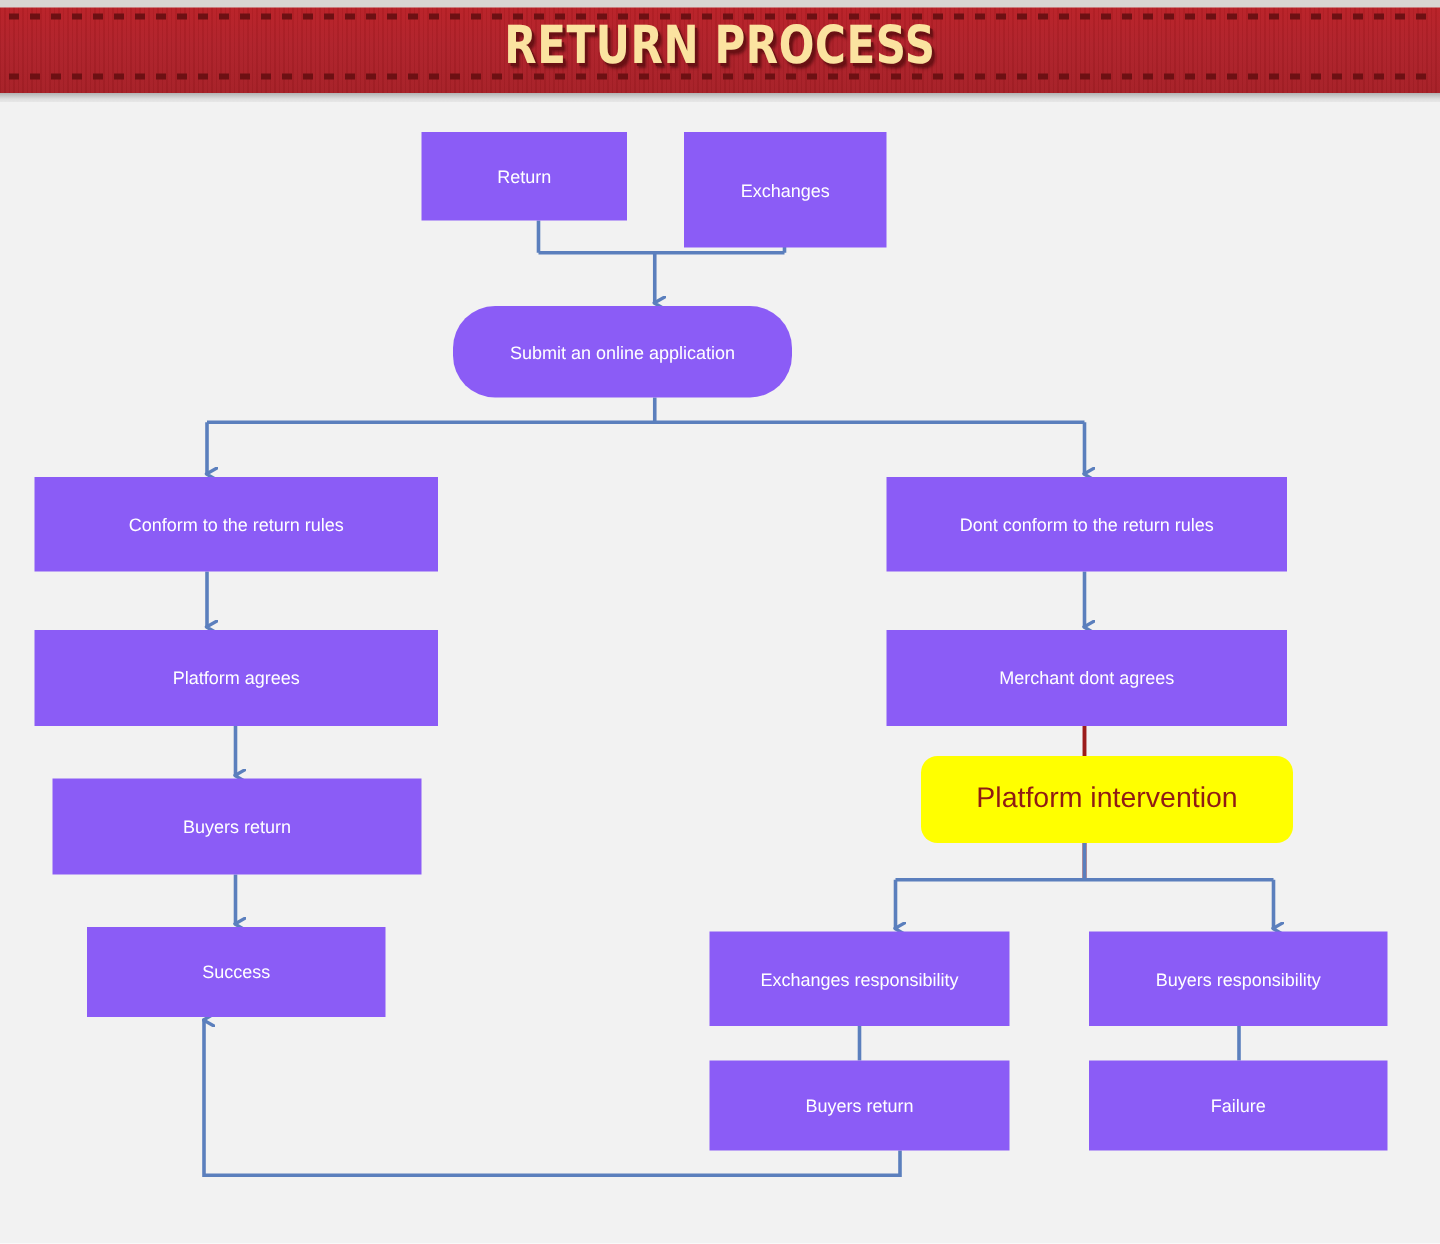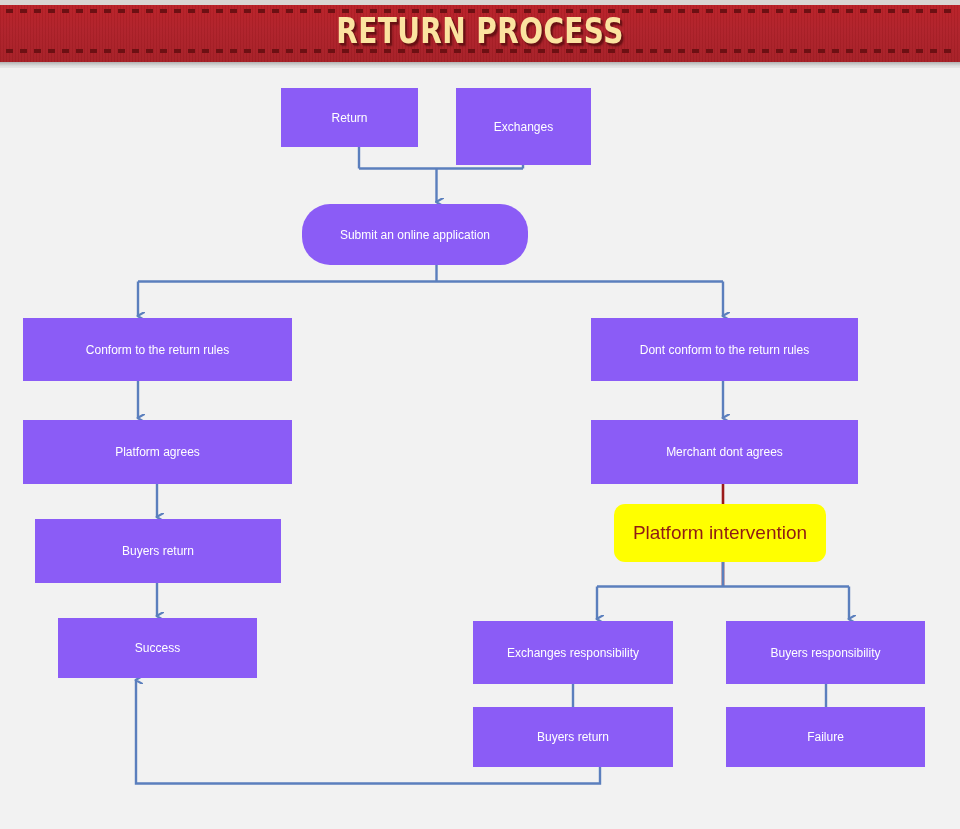--- a/index.html
+++ b/index.html
@@ -207,21 +207,21 @@
     </div>
 
     <div class="node node-process" style="left:23px; top:352px; width:269px; height:64px;">
       <span>Platform agrees</span>
     </div>
 
     <div class="node node-process" style="left:591px; top:352px; width:267px; height:64px;">
       <span>Merchant dont agrees</span>
     </div>
 
-    <div class="node node-highlight" style="left:614px; top:436px; width:212px; height:58px;">
+    <div class="node node-highlight" style="left:614px; top:436px; width:248px; height:58px;">
       <span>Platform intervention</span>
     </div>
 
     <div class="node node-process" style="left:35px; top:451px; width:246px; height:64px;">
       <span>Buyers return</span>
     </div>
 
     <div class="node node-process" style="left:58px; top:550px; width:199px; height:60px;">
       <span>Success</span>
     </div>

